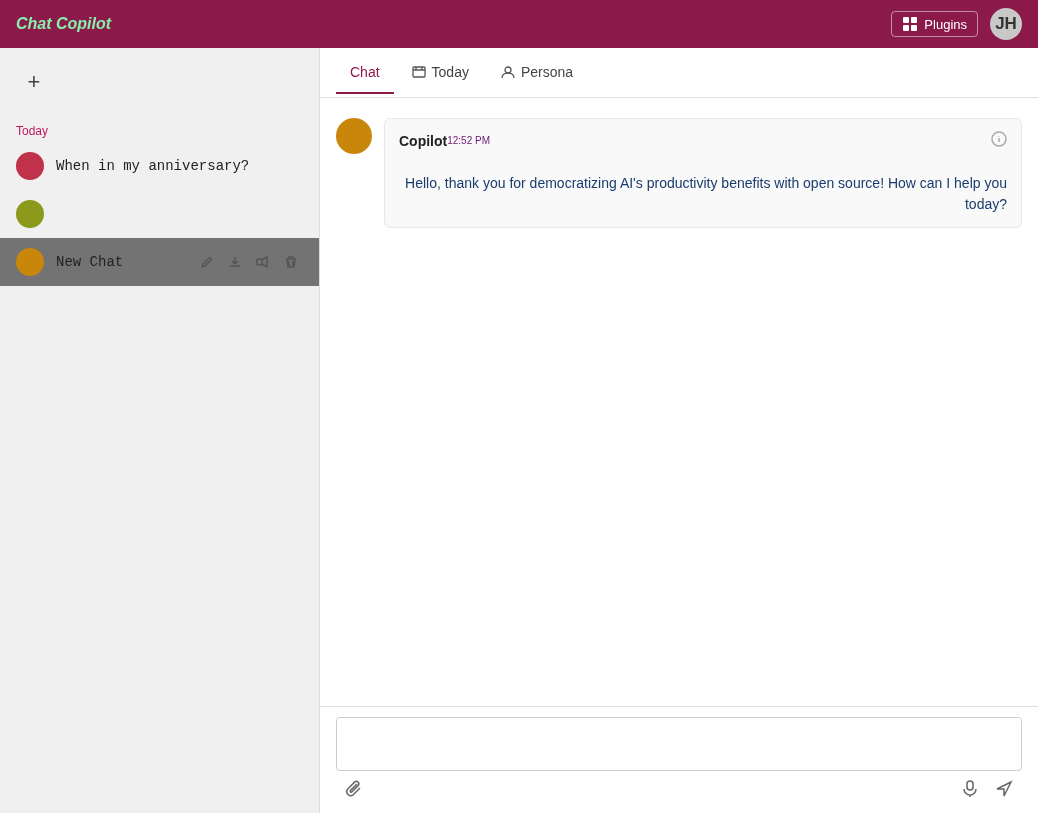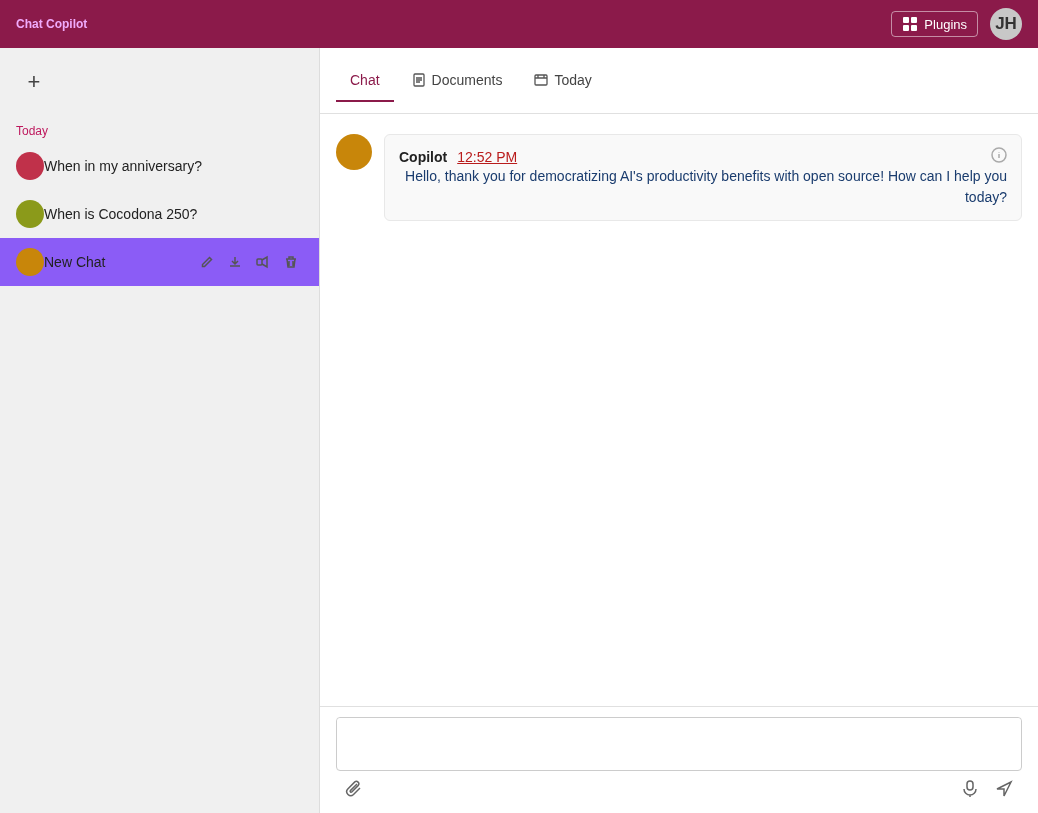--- a/index.html
+++ b/index.html
@@ -10,23 +10,24 @@
       background-color: #8B1A4A;
       color: white;
       height: 48px;
       display: flex;
       align-items: center;
       padding: 0 16px;
       justify-content: space-between;
       flex-shrink: 0;
     }
     .header-title {
-      font-size: 12px;
+      font-size: 16px;
       font-weight: 600;
-      color: #f0abfc;
+      color: #86efac;
+      font-style: italic;
     }
     .header-right {
       display: flex;
       align-items: center;
       gap: 12px;
     }
     .plugins-btn {
       display: flex;
       align-items: center;
       gap: 6px;
@@ -91,23 +92,25 @@
     }
     .chat-list {
       display: flex;
       flex-direction: column;
     }
     .chat-item {
       display: flex;
       align-items: center;
       padding: 10px 16px;
       cursor: pointer;
+      gap: 12px;
       position: relative;
-    }
-    .chat-item.active { background: #8b5cf6; }
+      font-family: Liberation Mono, monospace;
+    }
+    .chat-item.active { background: #737373; }
     .chat-dot {
       width: 28px;
       height: 28px;
       border-radius: 50%;
       flex-shrink: 0;
     }
     .chat-item-label {
       font-size: 14px;
       color: #222;
       flex: 1;
@@ -138,21 +141,21 @@
       flex-direction: column;
       background: white;
     }
 
     
     .tabs {
       display: flex;
       align-items: center;
       border-bottom: 1px solid #e0e0e0;
       padding: 0 16px;
-      height: 66px;
+      height: 50px;
       gap: 4px;
       flex-shrink: 0;
     }
     .tab {
       padding: 12px 14px;
       font-size: 14px;
       cursor: pointer;
       color: #444;
       border-bottom: 2px solid transparent;
       display: flex;
@@ -191,32 +194,30 @@
       flex: 1;
       background: #f9f9f9;
       border: 1px solid #e8e8e8;
       border-radius: 6px;
       padding: 12px 14px;
       max-width: 700px;
     }
     .message-header {
       display: flex;
       align-items: center;
-      gap: 10px;
-      margin-bottom: 0;
+      margin-bottom: 23px;
     }
     .message-sender {
       font-size: 14px;
       font-weight: 600;
       color: #222;
     }
     .message-time {
-      font-size: 14px;
-      color: #b91c1c;
-      text-decoration: underline;
+      font-size: 10px;
+      color: #701a75;
     }
     .message-info-icon {
       margin-left: auto;
       color: #aaa;
       cursor: pointer;
       font-size: 15px;
     }
     .message-text {
       font-size: 14px;
       color: #1a3c6e;
@@ -302,21 +303,20 @@
     <div class="sidebar-section-label">Today</div>
     <div class="chat-list">
 
       <div class="chat-item">
         <div class="chat-dot" style="background:#C0314A;"></div>
         <span class="chat-item-label">When in my anniversary?</span>
       </div>
 
       <div class="chat-item">
         <div class="chat-dot" style="background:#8B9A1A;"></div>
-        <span class="chat-item-label">When is Cocodona 250?</span>
       </div>
 
       <div class="chat-item active">
         <div class="chat-dot" style="background:#C8860A;"></div>
         <span class="chat-item-label">New Chat</span>
         <div class="chat-item-actions">
           <button class="action-icon-btn" title="Edit">
             <svg width="14" height="14" viewBox="0 0 14 14" fill="none" stroke="#555" stroke-width="1.5">
               <path d="M9.5 2.5l2 2-7 7H2.5v-2l7-7z"></path>
             </svg>
@@ -344,31 +344,31 @@
   </div>
 
   <div class="content">
 
     <div class="tabs">
       <div class="tab active">
         <span>Chat</span>
       </div>
       <div class="tab">
         <svg width="14" height="14" viewBox="0 0 14 14" fill="none" stroke="#555" stroke-width="1.3">
-          <rect x="2" y="1" width="10" height="12" rx="1"></rect>
-          <path d="M4 5h6M4 7h6M4 9h4"></path>
-        </svg>
-        <span>Documents</span>
-      </div>
-      <div class="tab">
-        <svg width="14" height="14" viewBox="0 0 14 14" fill="none" stroke="#555" stroke-width="1.3">
           <rect x="1" y="2" width="12" height="10" rx="1"></rect>
           <path d="M1 5h12M4 2v3M10 2v3"></path>
         </svg>
         <span>Today</span>
+      </div>
+      <div class="tab">
+        <svg width="14" height="14" viewBox="0 0 14 14" fill="none" stroke="#555" stroke-width="1.3">
+          <circle cx="7" cy="5" r="3"></circle>
+          <path d="M1 13c0-3 2.5-5 6-5s6 2 6 5"></path>
+        </svg>
+        <span>Persona</span>
       </div>
     </div>
 
     <div class="chat-area">
 
       <div class="message-row">
         <div class="message-avatar" style="background:#C8860A;"></div>
         <div class="message-content">
           <div class="message-header">
             <span class="message-sender">Copilot</span>

